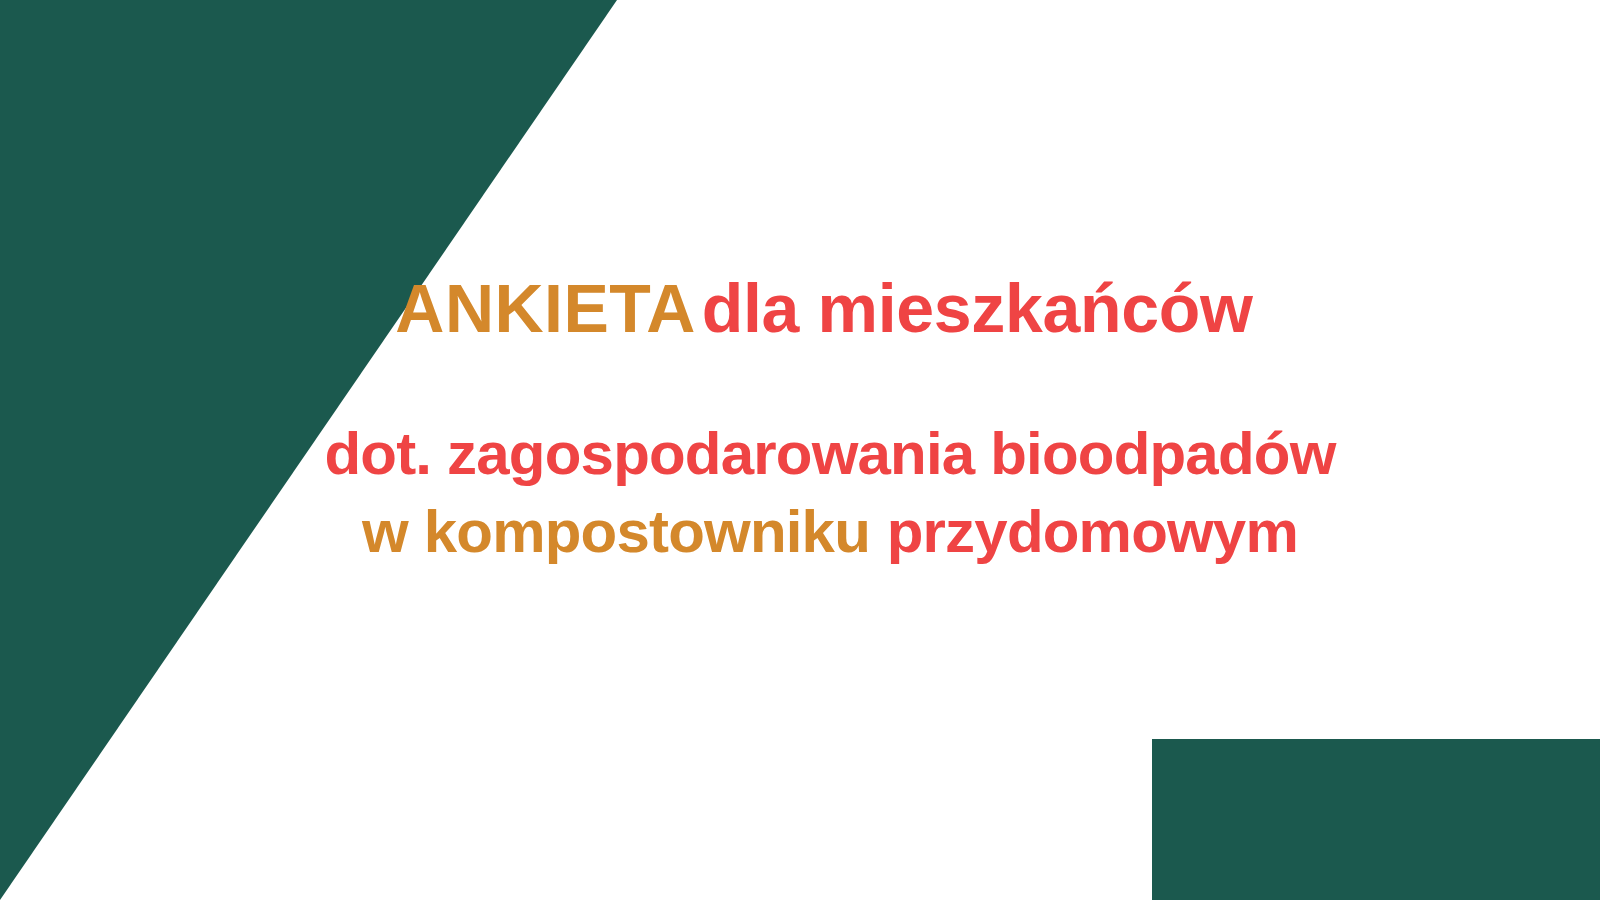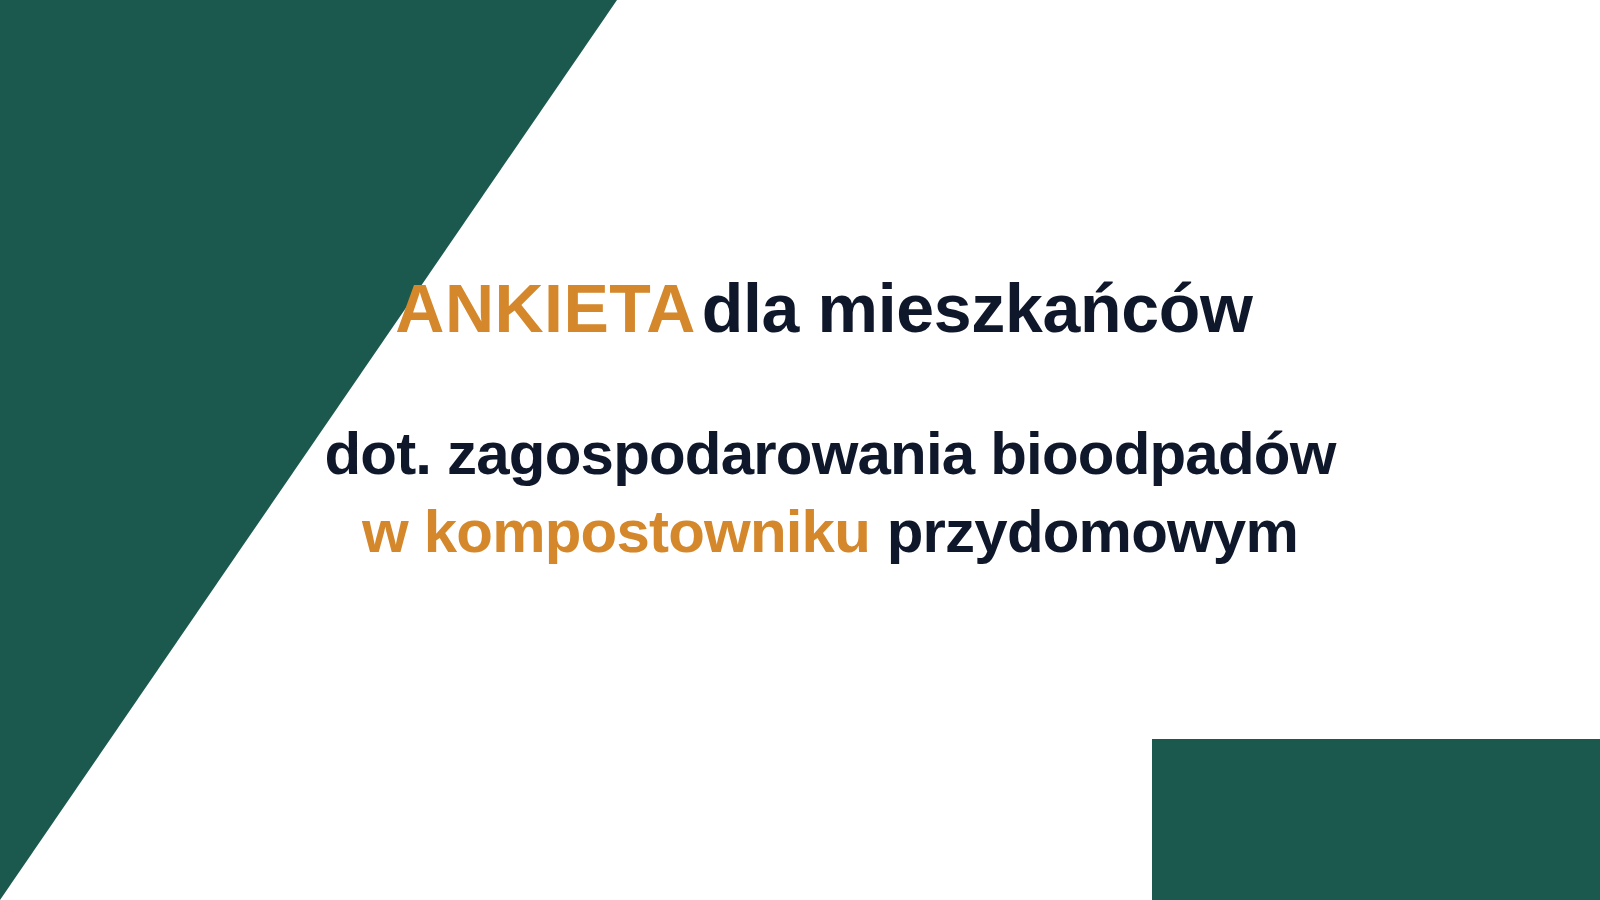--- a/index.html
+++ b/index.html
@@ -76,21 +76,21 @@
 
   
   .line-3 {
     top: 502px;
     font-size: 60px;
     padding-left: 30px;
     letter-spacing: -0.8px;
   }
 
   .seg-orange { color: #D4882B; }
-  .seg-blue   { color: #0f172a; }
+  .seg-blue   { color: #ef4444; }
 
   .nbsp-gap { letter-spacing: 0; }
 </style>
 </head>
 <body>
 
 <div id="slide">
 
   <svg class="shape-layer" viewBox="0 0 1600 900" preserveAspectRatio="none">
     <polygon points="0,0 617,0 0,900" fill="#1B594E"></polygon>

